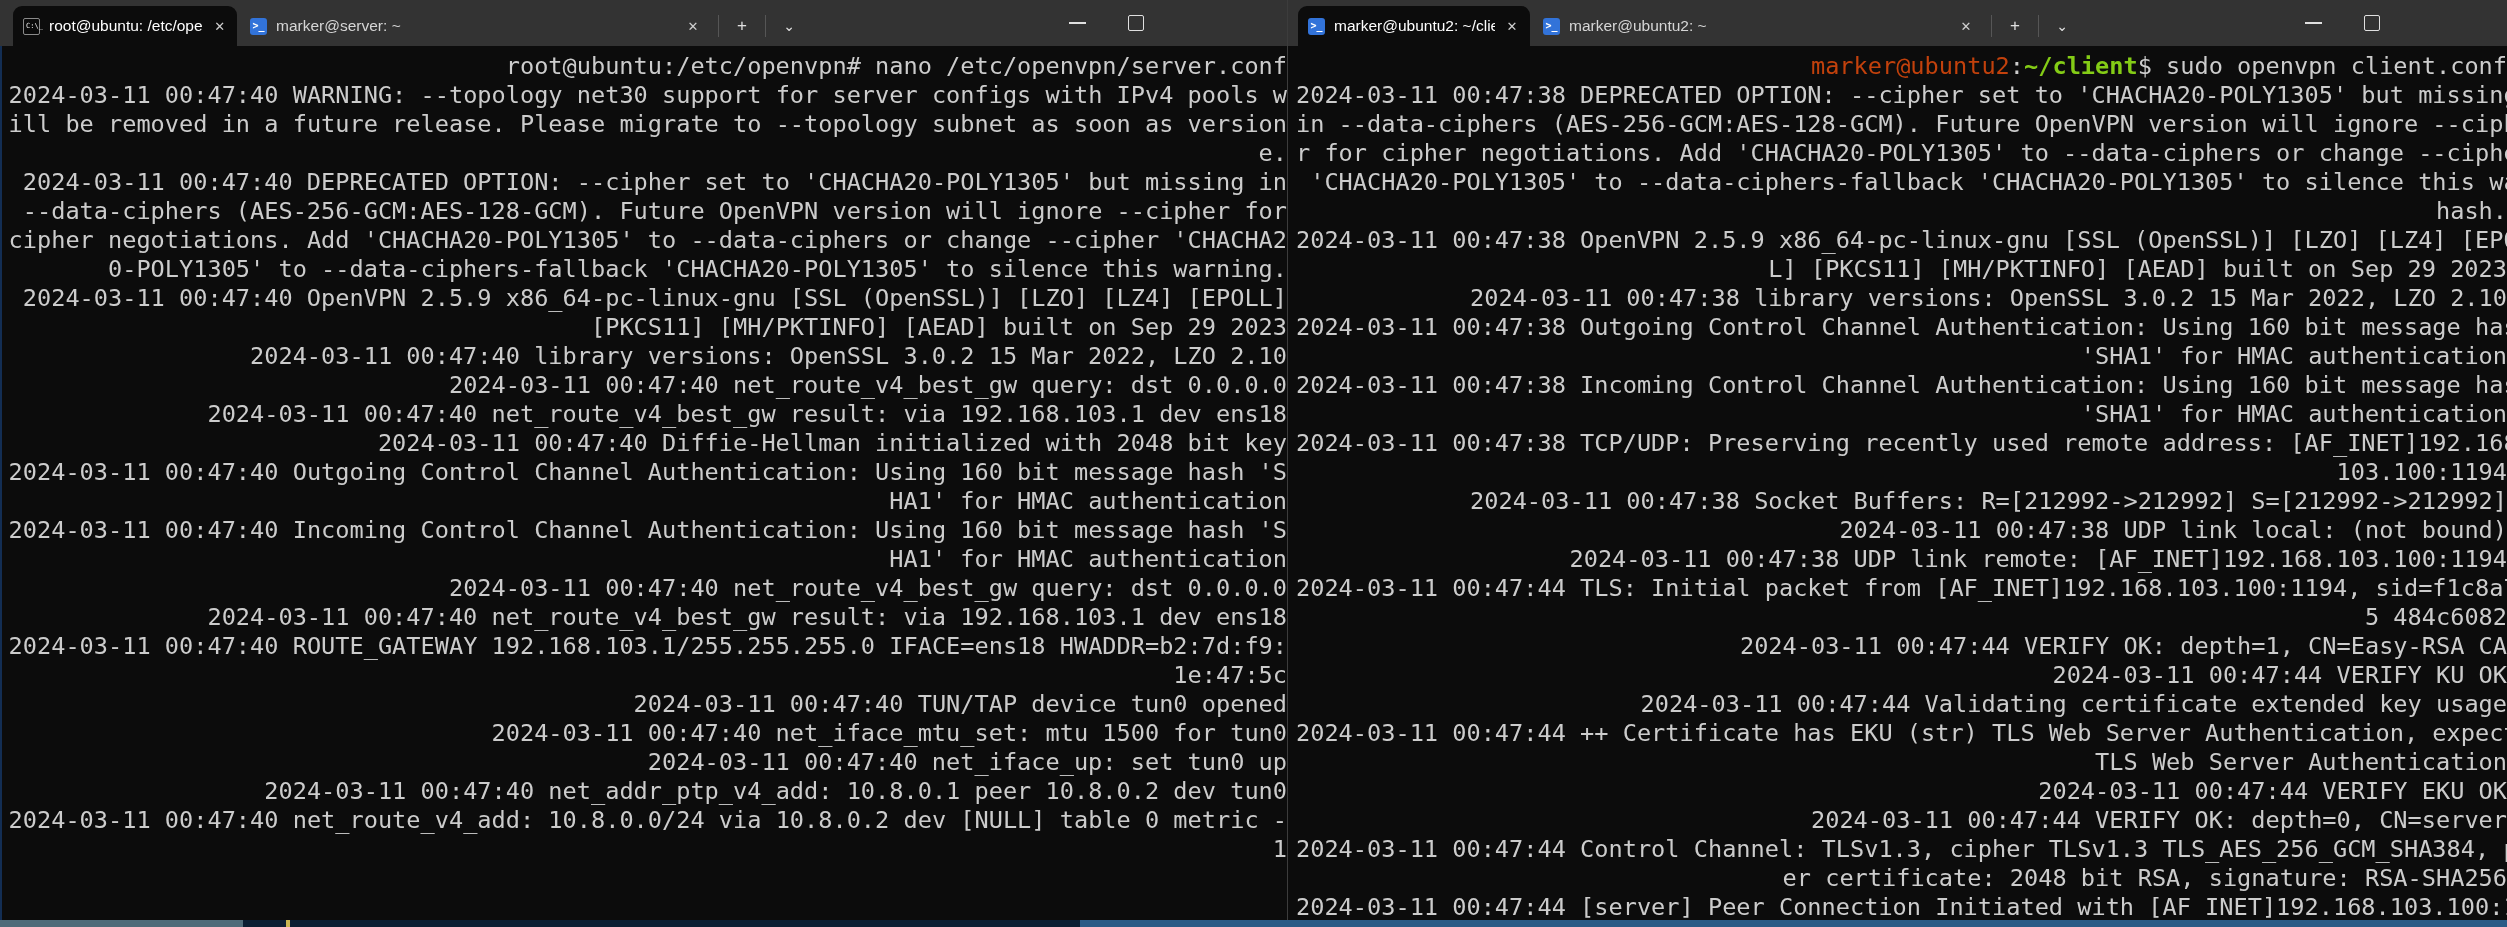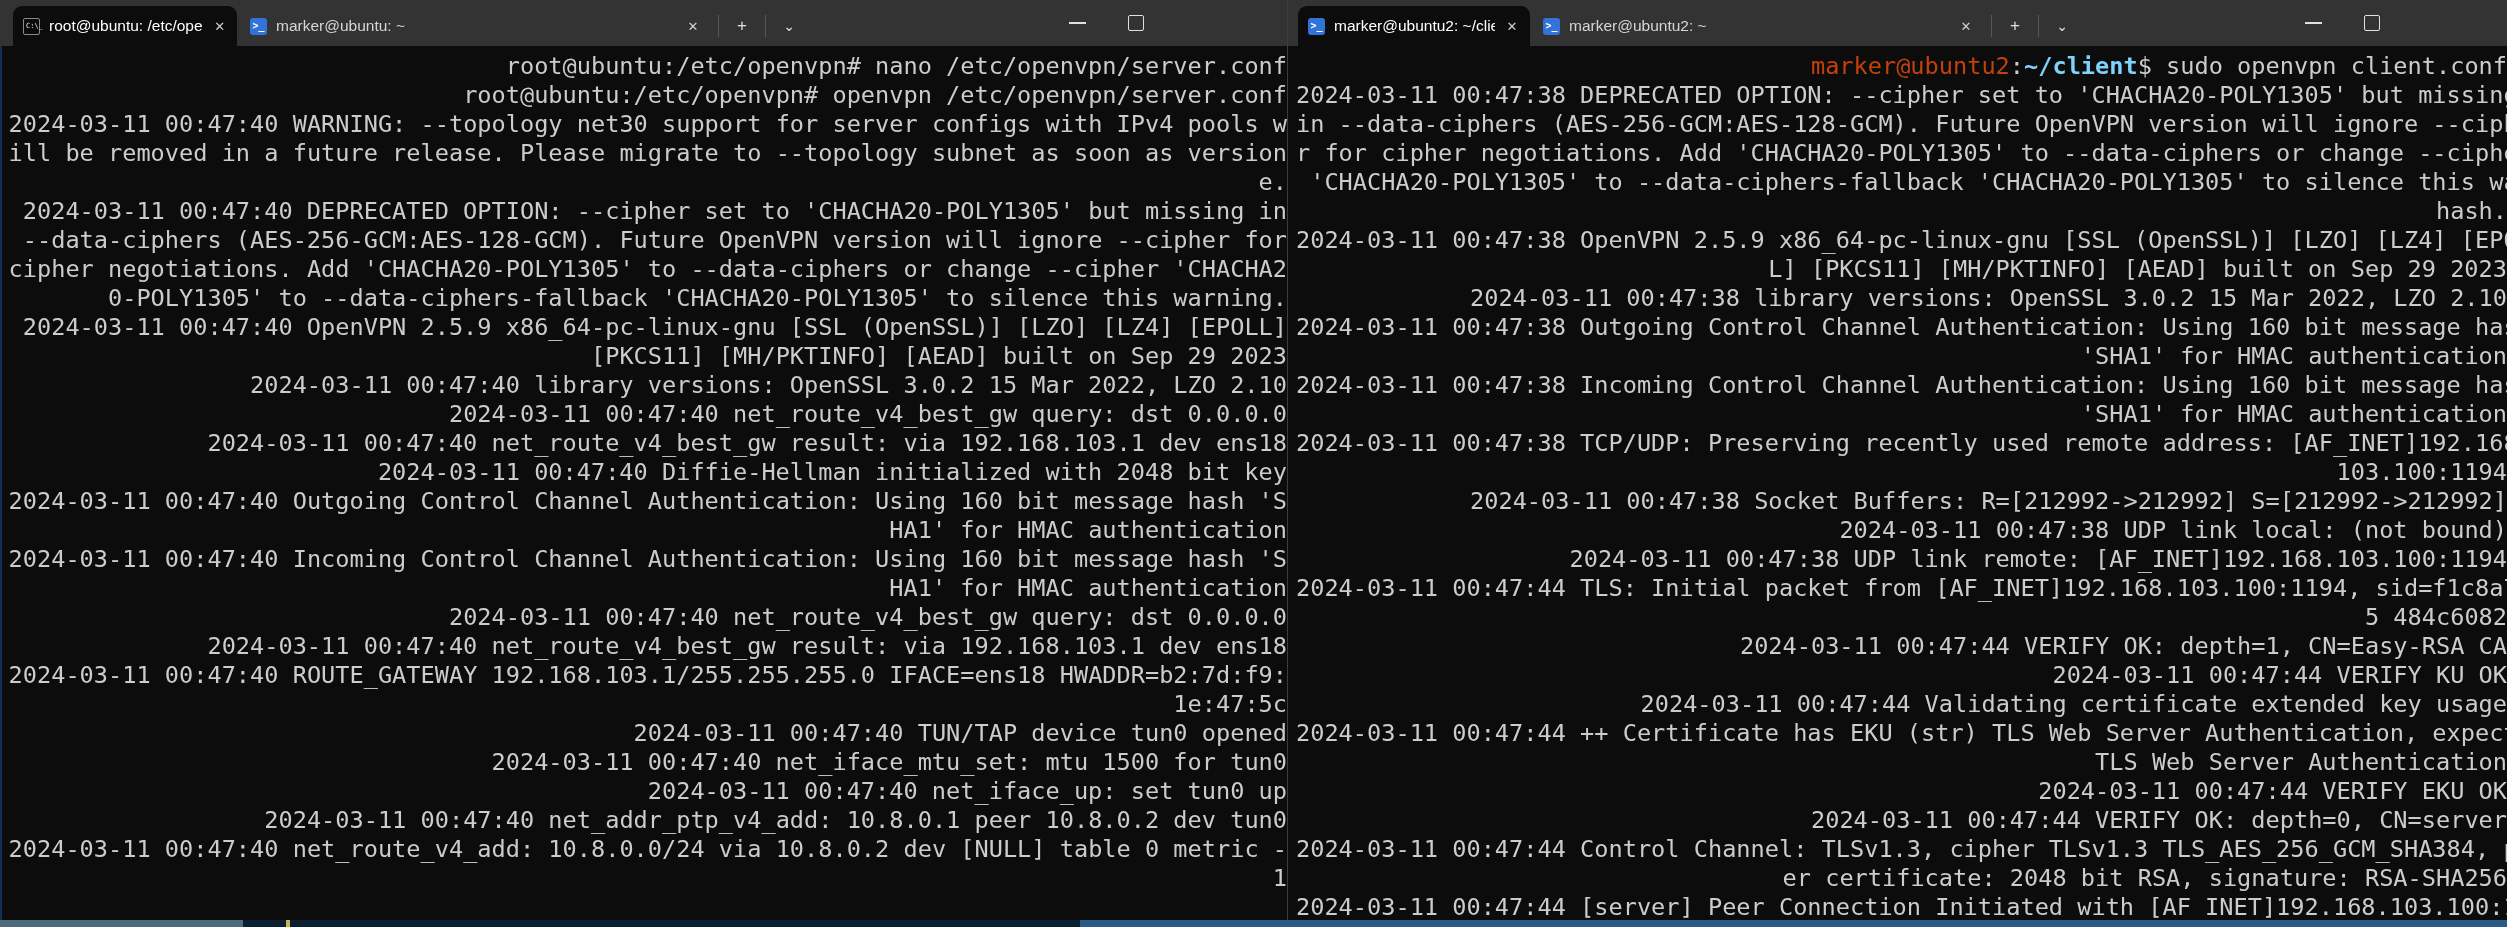--- a/index.html
+++ b/index.html
@@ -25,59 +25,58 @@
            color:#e0e0e0;font-size:17px;}
   .sep{width:1px;height:22px;background:#565656;margin:0 6px 9px 6px;}
   .winctl{width:46px;height:40px;margin-bottom:3px;display:flex;align-items:center;justify-content:center;}
   .glyph-min{width:17px;height:2px;background:#e0e0e0;}
   .glyph-max{width:14px;height:14px;border:1.6px solid #e0e0e0;border-radius:2px;}
   .term{position:absolute;top:46px;left:0;right:0;bottom:0;background:#0c0c0c;overflow:hidden;
         padding:6px 0 0 8px;font-family:"DejaVu Sans Mono",monospace;font-size:23.6px;
         line-height:29px;color:#cccccc;text-align:right;}
   .tline{height:29px;white-space:pre;}
   .prompt-user{color:#c2410c;font-weight:normal;}
-  .prompt-path{color:#7dd3fc;font-weight:bold;}
+  .prompt-path{color:#84cc16;font-weight:bold;}
   .taskbar-strip{position:absolute;left:0;top:920px;width:2507px;height:7px;background:#2a5b86;z-index:60;}
   .strip-seg1{position:absolute;left:0;top:0;width:243px;height:7px;background:#4e6b79;}
   .strip-dark{position:absolute;left:243px;top:0;width:837px;height:7px;background:#0b1f33;}
   .strip-tick{position:absolute;left:286px;top:0;width:4px;height:7px;background:#c9b653;}
   .edge-accent{position:absolute;left:0;top:46px;width:2px;height:874px;background:#1a4f9c;opacity:.5;z-index:55;}
 </style>
 </head>
 <body>
 
 <div class="screen">
 
   <div class="window left">
     <div class="tabbar">
       <div class="tab active" style="margin-left:13px;width:224px;">
         <span class="icon-cmd">C:\_</span>
         <span class="title">root@ubuntu: /etc/openvpn</span>
         <span class="close">✕</span>
       </div>
       <div class="tab" style="margin-left:3px;width:472px;">
         <span class="icon-ps">&gt;_</span>
-        <span class="title">marker@ubuntu: ~</span>
+        <span class="title">marker@server: ~</span>
         <span class="close">✕</span>
       </div>
       <div class="sep"></div>
       <div class="bar-btn">+</div>
       <div class="sep"></div>
       <div class="bar-btn" style="font-size:14px;">⌄</div>
       <div style="flex:1"></div>
       <div class="winctl">
           <div class="glyph-min"></div>
         </div>
       <div class="winctl" style="margin-left:13px;margin-right:128px;">
           <div class="glyph-max"></div>
         </div>
     </div>
     <div class="term">
         <div class="tline">root@ubuntu:/etc/openvpn# nano /etc/openvpn/server.conf</div>
-        <div class="tline">root@ubuntu:/etc/openvpn# openvpn /etc/openvpn/server.conf</div>
         <div class="tline">2024-03-11 00:47:40 WARNING: --topology net30 support for server configs with IPv4 pools w</div>
         <div class="tline">ill be removed in a future release. Please migrate to --topology subnet as soon as version</div>
         <div class="tline">e.</div>
         <div class="tline">2024-03-11 00:47:40 DEPRECATED OPTION: --cipher set to 'CHACHA20-POLY1305' but missing in</div>
         <div class="tline">--data-ciphers (AES-256-GCM:AES-128-GCM). Future OpenVPN version will ignore --cipher for</div>
         <div class="tline">cipher negotiations. Add 'CHACHA20-POLY1305' to --data-ciphers or change --cipher 'CHACHA2</div>
         <div class="tline">0-POLY1305' to --data-ciphers-fallback 'CHACHA20-POLY1305' to silence this warning.</div>
         <div class="tline">2024-03-11 00:47:40 OpenVPN 2.5.9 x86_64-pc-linux-gnu [SSL (OpenSSL)] [LZO] [LZ4] [EPOLL]</div>
         <div class="tline">[PKCS11] [MH/PKTINFO] [AEAD] built on Sep 29 2023</div>
         <div class="tline">2024-03-11 00:47:40 library versions: OpenSSL 3.0.2 15 Mar 2022, LZO 2.10</div>

